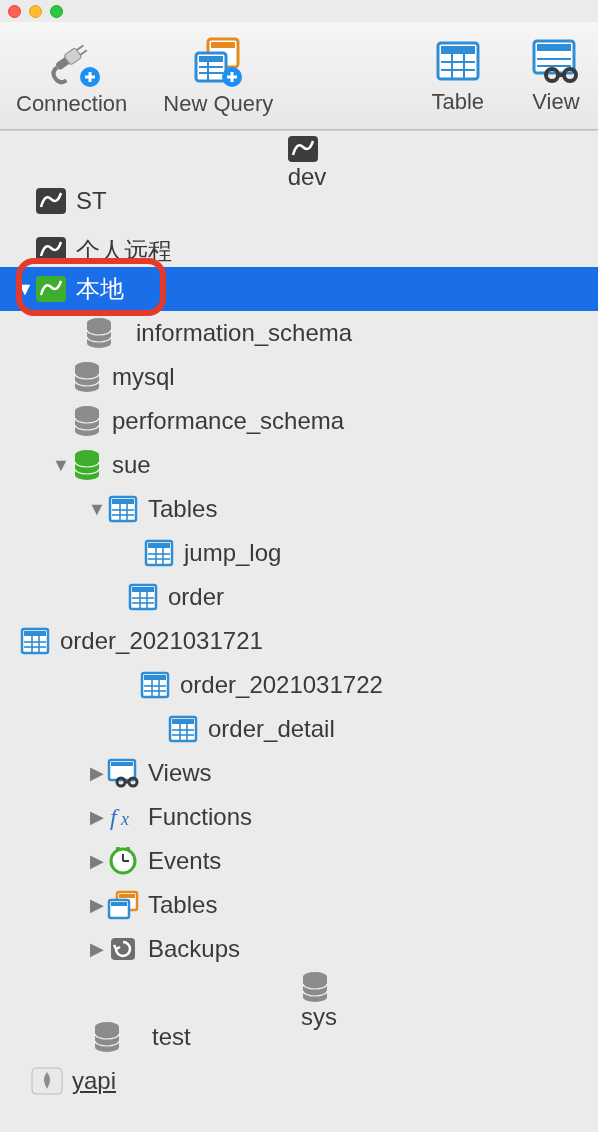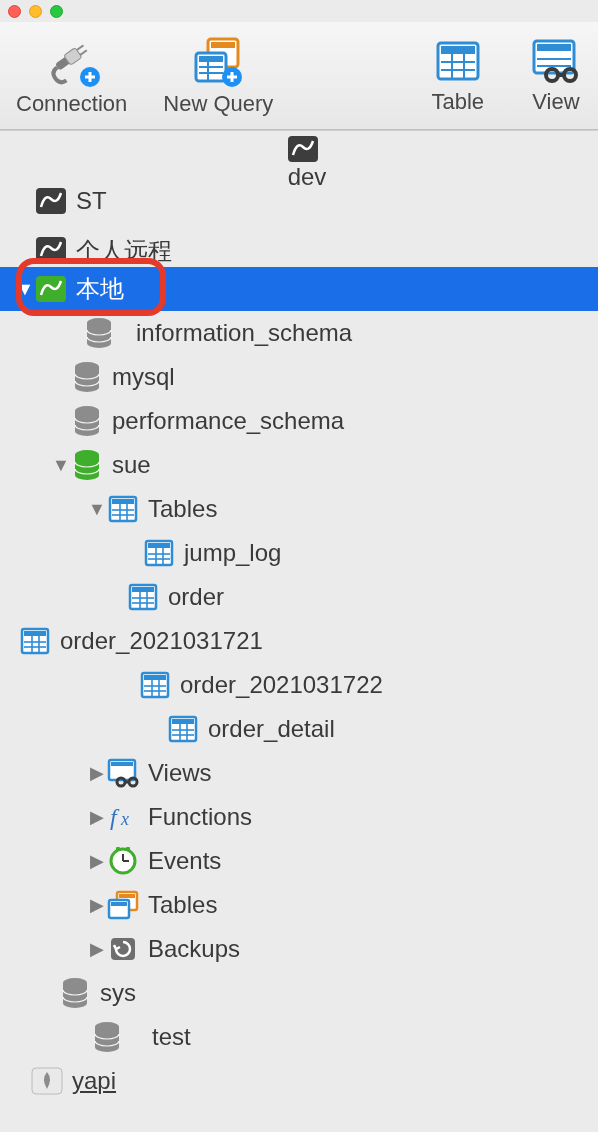--- a/index.html
+++ b/index.html
@@ -398,21 +398,21 @@
       <span class="arrow">▶</span>
       <span class="node-icon">
         <svg width="30" height="28" viewBox="0 0 30 28">
           <rect x="3" y="3" width="24" height="22" rx="4" fill="#6e6e6e"></rect>
           <path d="M15 7 A7 7 0 1 1 8 14" fill="none" stroke="#fff" stroke-width="2.5"></path>
           <polyline points="6,10 8,14 12,12" fill="none" stroke="#fff" stroke-width="2.5"></polyline>
         </svg>
       </span>
       <span class="tree-label">Backups</span>
     </div>
-    <div class="tree-row" style="padding-left: 40px;">
+    <div class="tree-row" style="padding-left: 40px; flex-direction: column;">
       <span class="arrow"></span>
       <span class="node-icon">
         <svg width="30" height="32" viewBox="0 0 30 32">
         <ellipse cx="15" cy="6" rx="12" ry="5" fill="#8c8c8c"></ellipse>
         <path d="M3 6 V26 A12 5 0 0 0 27 26 V6" fill="#8c8c8c"></path>
         <path d="M3 13 A12 5 0 0 0 27 13" fill="none" stroke="#fff" stroke-width="1.2" opacity="0.9"></path>
         <path d="M3 20 A12 5 0 0 0 27 20" fill="none" stroke="#fff" stroke-width="1.2" opacity="0.9"></path>
       </svg>
       </span>
       <span class="tree-label">sys</span>

